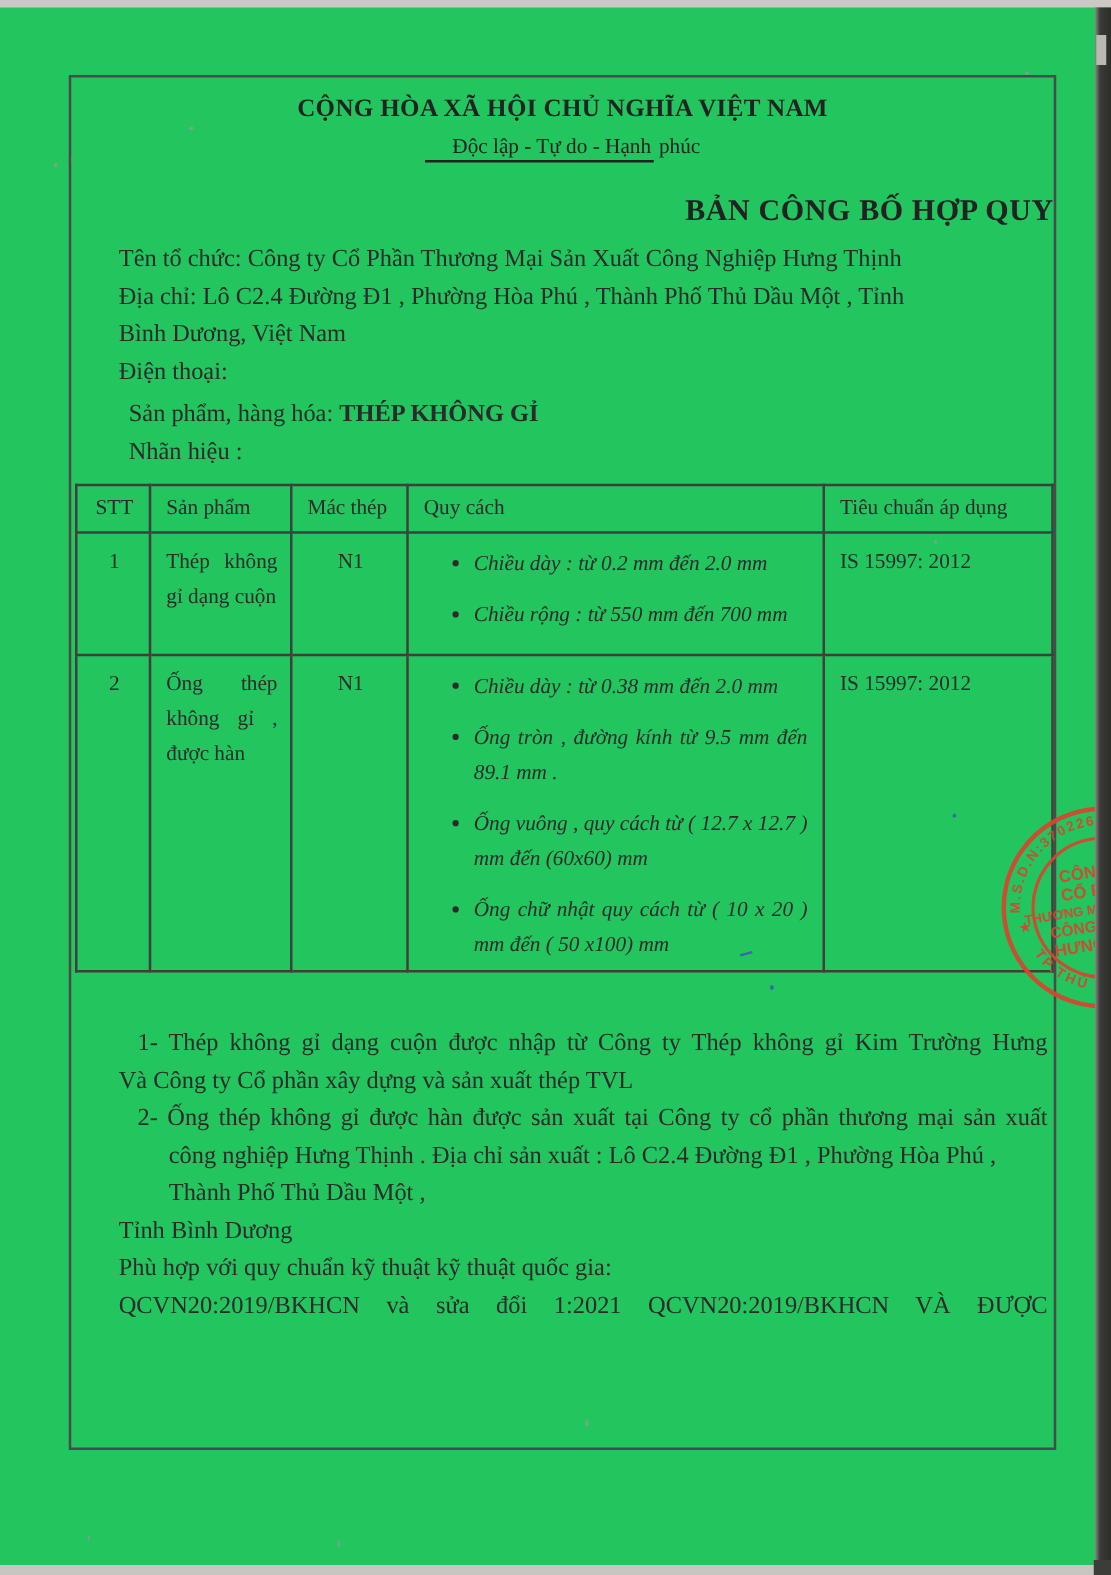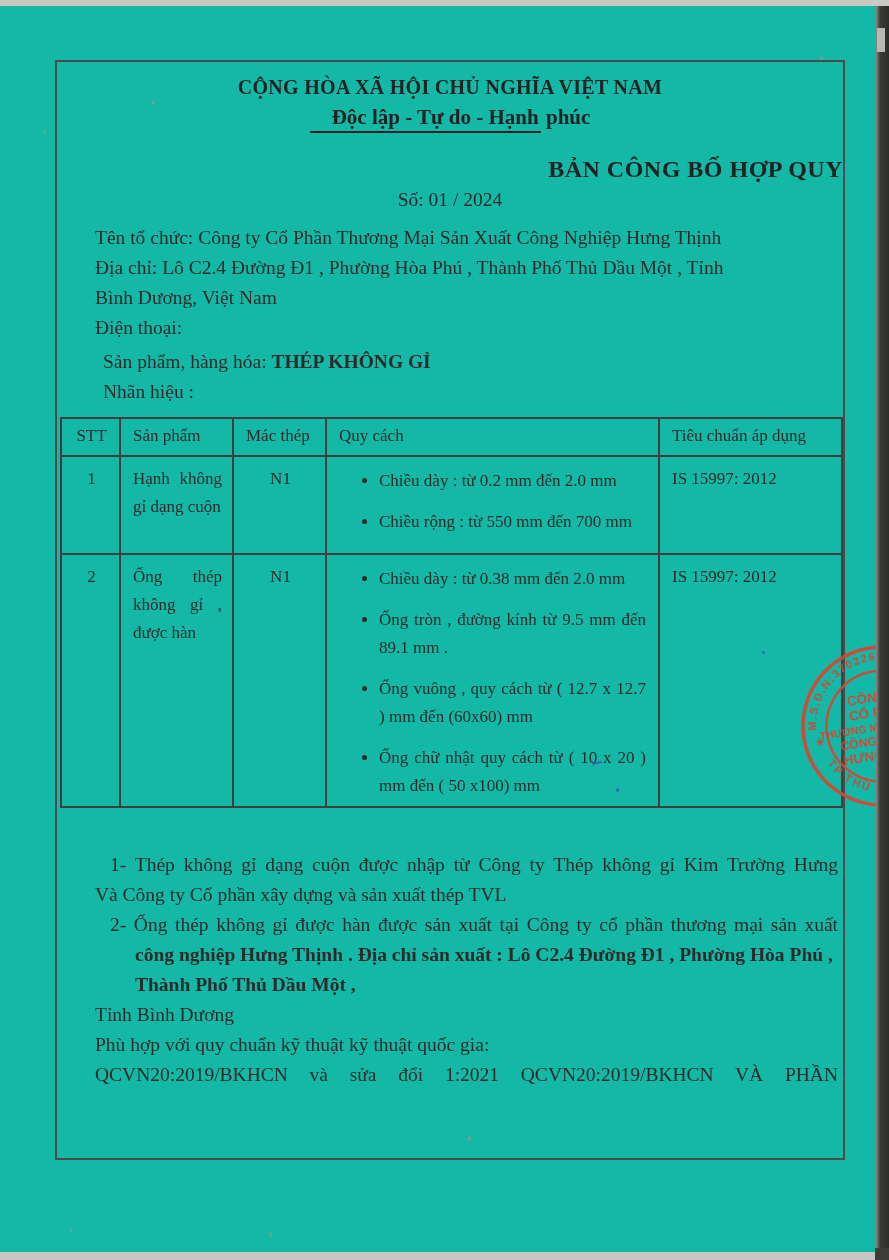--- a/index.html
+++ b/index.html
@@ -1,68 +1,68 @@
 <!DOCTYPE html>
 <html><head>
 <meta charset="utf-8">
 <style>
   * { margin:0; padding:0; box-sizing:border-box; }
   html,body { background:#e8e8e4; }
   .page {
     position:relative; width:889px; height:1260px;
-    background:#14b8a6; overflow:hidden;
+    background:#22c55e; overflow:hidden;
     font-family:"Liberation Serif", serif; color:#2b2b2b;
   }
   
   .scan-strip-top { position:absolute; left:0; top:0; width:889px; height:6px; background:#cac9c3; z-index:5; }
   .scan-band-right { position:absolute; right:0; top:6px; width:13px; height:1254px;
     background:linear-gradient(to right,#8c8c86 0,#3a3a36 4px,#2c2c29 100%); z-index:6; }
   .scan-notch { position:absolute; right:4px; top:28px; width:8px; height:24px; background:#b9b9b1; z-index:7; }
   .scan-strip-bottom { position:absolute; left:0; bottom:0; width:889px; height:8px; background:#c7c6c0; z-index:5; }
   .scan-corner { position:absolute; right:0; bottom:0; width:14px; height:12px; background:#3c3c38; z-index:7; }
   .speck { position:absolute; background:#9a9a92; border-radius:50%; opacity:.65; z-index:1; }
   .ink-blue { position:absolute; background:#3b55b8; opacity:.8; z-index:3; }
 
   
   .frame {
     position:absolute; left:55px; top:60px; width:790px; height:1100px;
     border:2px solid #4a4a48; z-index:1;
   }
 
   .masthead { margin-top:12px; text-align:center; }
   .nat-line { font-size:20px; font-weight:bold; line-height:26px; letter-spacing:.3px; color:#222; }
-  .motto { font-size:21px; font-weight:bold; line-height:30px; margin-top:2px; color:#222; }
+  .motto { font-size:17px; font-weight:normal; line-height:30px; margin-top:2px; color:#222; }
   .motto .u { border-bottom:2.5px solid #222; padding:0 2px 2px 22px; }
 
   .doc-title { margin-top:22px; text-align:right; font-size:24px; font-weight:bold; line-height:30px; letter-spacing:.5px; color:#222; }
   .doc-no { text-align:center; font-size:19.5px; line-height:28px; margin-top:2px; }
 
   .intro { margin:9px 0 0 38px; width:743px; font-size:19.5px; line-height:30px; }
   .intro p { margin:0; }
   .indented { padding-left:8px; }
   .gap-top { margin-top:4px !important; }
   .b { font-weight:bold; }
 
   table.doc-table { margin:10px 0 0 3px; width:781px; border-collapse:collapse; table-layout:fixed; font-size:17px; }
   .doc-table th, .doc-table td { border:2px solid #3f3f3d; font-weight:normal; text-align:left; vertical-align:top; }
   .doc-table thead th { height:38px; vertical-align:middle; padding:2px 10px 4px 12px; }
   .col-stt { width:59px; } .col-sp { width:113px; } .col-mt { width:93px; } .col-qc { width:333px; } .col-tc { width:183px; }
   .c-center { text-align:center !important; }
   .doc-table td { padding:8px 10px 6px 12px; line-height:28px; }
   .row1 td { height:98px; } .row2 td { height:232px; }
   td.justify { text-align:justify; }
   .qc-list { list-style:disc; margin:2px 0 0 0; padding-left:40px; }
-  .qc-list li { margin-bottom:13px; text-align:justify; line-height:28px; padding-right:2px; }
+  .qc-list li { margin-bottom:13px; text-align:justify; line-height:28px; padding-right:2px;font-style:italic; }
   .qc-list li:last-child { margin-bottom:0; }
 
   .notes { margin:42px 0 0 38px; width:743px; font-size:19.5px; line-height:30px; }
   .notes div { margin:0; }
   .jlast { text-align:justify; text-align-last:justify; }
   .hang { padding-left:15px; }
-  .ind40 { padding-left:40px;font-weight:bold; }
+  .ind40 { padding-left:40px; }
   .conf-l2 { margin-left:-33px !important; width:776px; }
 
   
   .stamp { position:absolute; left:796px; top:640px; width:172px; height:172px; z-index:2; opacity:.92; }
   .stamp text { fill:#d9452f; }
   .stamp .ring { stroke:#d9452f; fill:none; }
   .stamp .arc-text { font-family:"Liberation Sans", sans-serif; font-weight:bold; font-size:11px; letter-spacing:1.5px; }
   .stamp .inner-text { font-family:"Liberation Sans", sans-serif; font-weight:bold; text-anchor:middle; }
 </style>
 </head>
@@ -84,21 +84,20 @@
   <div class="ink-blue" style="left:616px;top:788px;width:3px;height:4px;border-radius:50%;"></div>
 
   <div class="frame">
 
     <div class="masthead">
       <div class="nat-line">CỘNG HÒA XÃ HỘI CHỦ NGHĨA VIỆT NAM</div>
       <div class="motto"><span class="u">Độc lập - Tự do - Hạnh</span><span> phúc</span></div>
     </div>
 
     <div class="doc-title">BẢN CÔNG BỐ HỢP QUY</div>
-    <div class="doc-no">Số: 01 / 2024</div>
 
     <div class="intro">
       <p>Tên tổ chức: Công ty Cổ Phần Thương Mại Sản Xuất Công Nghiệp Hưng Thịnh</p>
       <p>Địa chỉ: Lô C2.4 Đường Đ1 , Phường Hòa Phú , Thành Phố Thủ Dầu Một , Tỉnh</p>
       <p>Bình Dương, Việt Nam</p>
       <p>Điện thoại:</p>
       <p class="indented gap-top"><span>Sản phẩm, hàng hóa: </span><span class="b">THÉP KHÔNG GỈ</span></p>
       <p class="indented">Nhãn hiệu :</p>
     </div>
 
@@ -115,21 +114,21 @@
           <th class="c-center">STT</th>
           <th>Sản phẩm</th>
           <th>Mác thép</th>
           <th>Quy cách</th>
           <th>Tiêu chuẩn áp dụng</th>
         </tr>
       </thead>
       <tbody>
         <tr class="row1">
           <td class="c-center">1</td>
-          <td class="justify">Hạnh không gỉ dạng cuộn</td>
+          <td class="justify">Thép không gỉ dạng cuộn</td>
           <td class="c-center">N1</td>
           <td>
             <ul class="qc-list">
               <li>Chiều dày : từ 0.2 mm đến 2.0 mm</li>
               <li>Chiều rộng : từ 550 mm đến 700 mm</li>
             </ul>
           </td>
           <td>IS 15997: 2012</td>
         </tr>
         <tr class="row2">
@@ -150,21 +149,21 @@
     </table>
 
     <div class="notes">
       <div class="jlast hang">1- Thép không gỉ dạng cuộn được nhập từ Công ty Thép không gỉ Kim Trường Hưng</div>
       <div>Và Công ty Cổ phần xây dựng và sản xuất thép TVL</div>
       <div class="jlast hang">2- Ống thép không gỉ được hàn được sản xuất tại Công ty cổ phần thương mại sản xuất</div>
       <div class="ind40">công nghiệp Hưng Thịnh . Địa chỉ sản xuất : Lô C2.4 Đường Đ1 , Phường Hòa Phú ,</div>
       <div class="ind40">Thành Phố Thủ Dầu Một ,</div>
       <div>Tỉnh Bình Dương</div>
       <div>Phù hợp với quy chuẩn kỹ thuật kỹ thuật quốc gia:</div>
-      <div class="jlast">QCVN20:2019/BKHCN và sửa đổi 1:2021 QCVN20:2019/BKHCN VÀ PHẦN</div>
+      <div class="jlast">QCVN20:2019/BKHCN và sửa đổi 1:2021 QCVN20:2019/BKHCN VÀ ĐƯỢC</div>
     </div>
 
   </div>
 
   <svg class="stamp" viewBox="0 0 172 172">
     <g transform="rotate(-9 86 86)">
       <circle class="ring" cx="86" cy="86" r="79" stroke-width="3.5"></circle>
       <circle class="ring" cx="86" cy="86" r="55.5" stroke-width="2.5"></circle>
       <defs>
         <path id="arcTop" d="M 20.2 80.2 A 66 66 0 0 1 119 28.8"></path>

